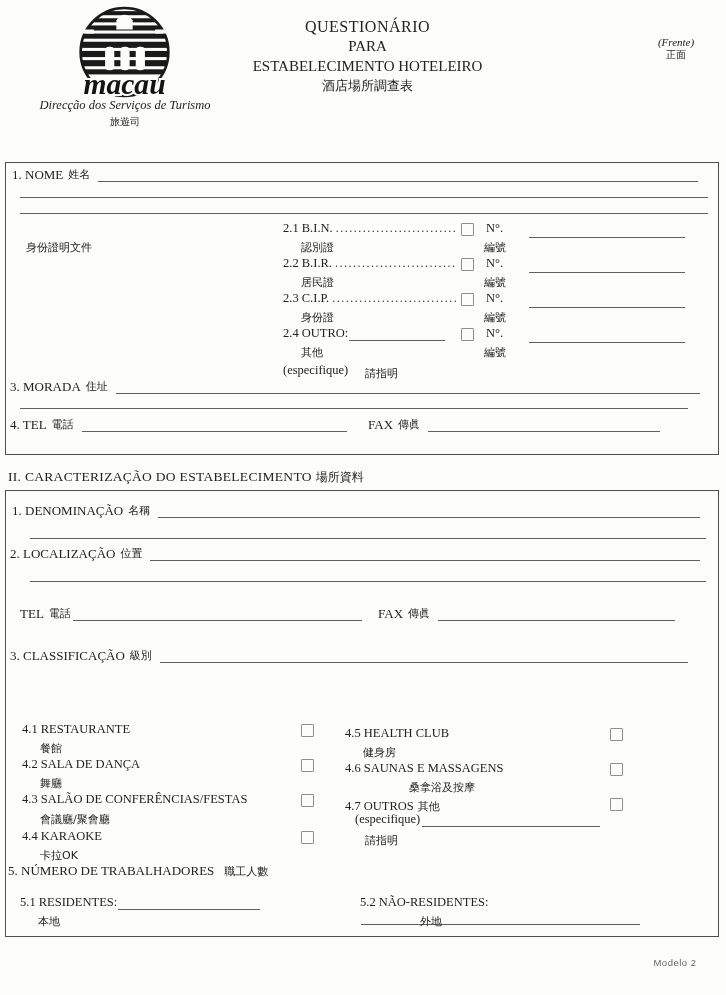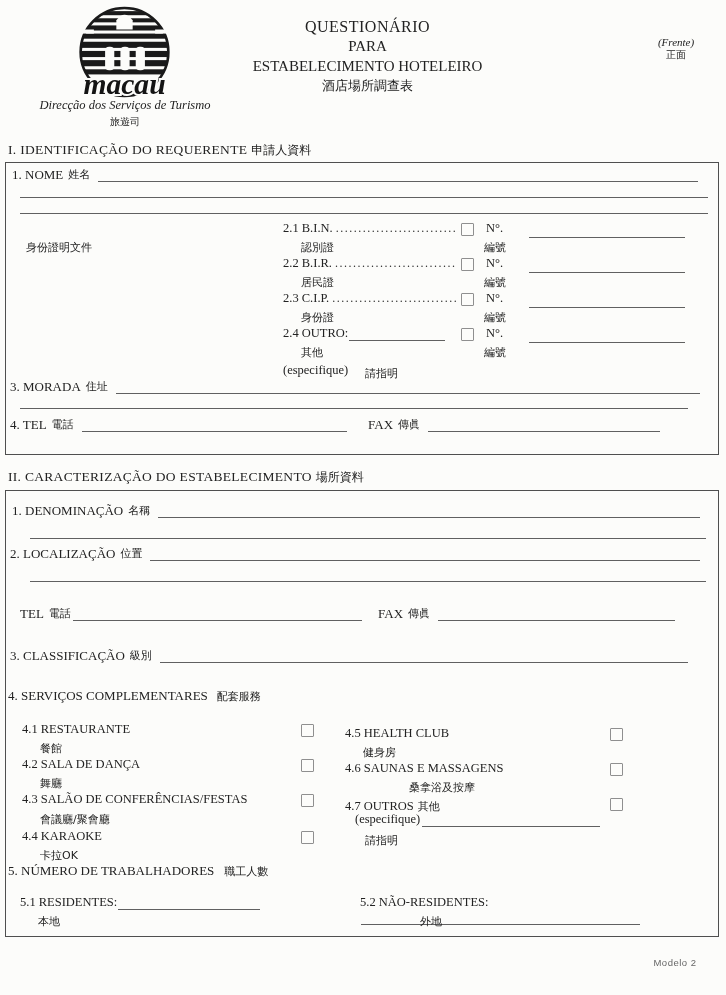--- a/index.html
+++ b/index.html
@@ -68,24 +68,20 @@
     <div class="title-line" style="font-size:15px;">PARA</div>
     <div class="title-line" style="font-size:15px;">ESTABELECIMENTO HOTELEIRO</div>
     <div class="title-line cn" style="font-size:13px; margin-top:2px;">酒店場所調查表</div>
   </div>
 
   <div class="abs" style="left:636px; top:8px; width:80px; text-align:center;margin-top:28px;">
     <div class="ital" style="font-size:11px;">(Frente)</div>
     <div class="cn-sm">正面</div>
   </div>
 
-  <div class="abs" style="left:8px; top:140px;">
-    <span class="heading">I. IDENTIFICAÇÃO DO REQUERENTE</span>
-    <span class="cn" style="font-size:12px;">申請人資料</span>
-  </div>
 
   <div class="box" style="left:5px; top:162px; width:712px; height:291px;"></div>
 
   <div class="row" style="left:12px; top:167px; width:698px;">
     <span class="pt">1. NOME</span>
     <span class="cn" style="margin:0 0 1px 5px;">姓名</span>
     <span class="flexline" style="margin-right:12px;"></span>
   </div>
   <div class="abs line" style="left:20px; top:183px; width:688px;"></div>
   <div class="abs line" style="left:20px; top:199px; width:688px;"></div>
@@ -191,24 +187,20 @@
     <span class="cn" style="margin:0 0 1px 5px;">傳眞</span>
     <span class="flexline"></span>
   </div>
 
   <div class="row" style="left:10px; top:648px; width:700px;">
     <span class="pt">3. CLASSIFICAÇÃO</span>
     <span class="cn" style="margin:0 0 1px 5px;">級別</span>
     <span class="flexline" style="margin-right:22px;"></span>
   </div>
 
-  <div class="abs" style="left:8px; top:686px;">
-    <span class="pt">4. SERVIÇOS COMPLEMENTARES</span>
-    <span class="cn" style="margin-left:5px;">配套服務</span>
-  </div>
 
   <div class="abs pt-sm" style="left:22px; top:722px;">4.1 RESTAURANTE</div>
   <div class="abs cn" style="left:40px; top:741px;">餐館</div>
   <span class="cbx" style="left:301px; top:724px;"></span>
 
   <div class="abs pt-sm" style="left:22px; top:757px;">4.2 SALA DE DANÇA</div>
   <div class="abs cn" style="left:40px; top:776px;">舞廳</div>
   <span class="cbx" style="left:301px; top:759px;"></span>
 
   <div class="abs pt-sm" style="left:22px; top:792px;">4.3 SALÃO DE CONFERÊNCIAS/FESTAS</div>

